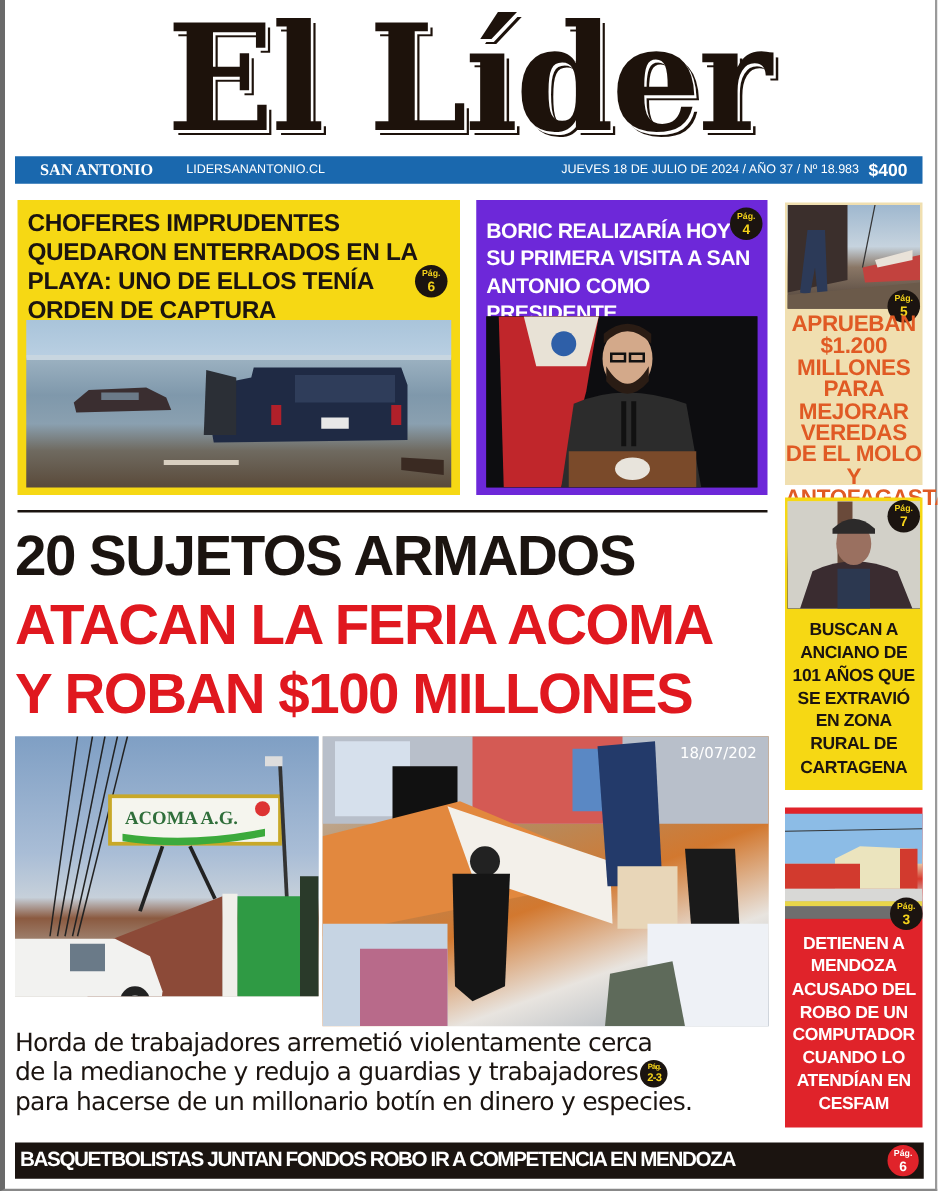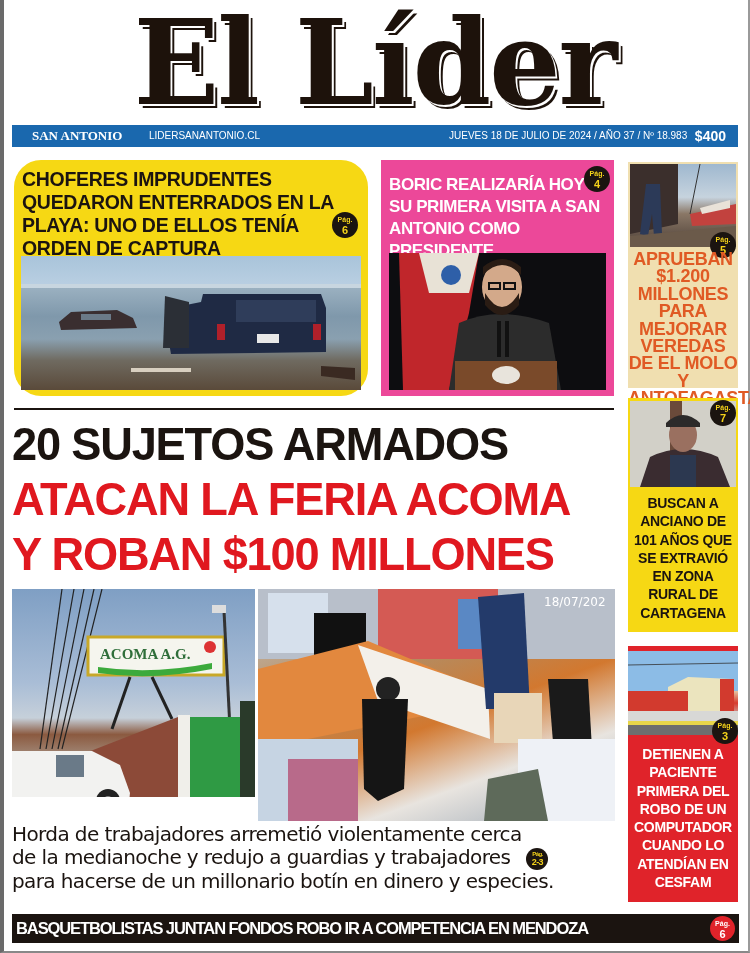--- a/index.html
+++ b/index.html
@@ -22,28 +22,28 @@
 
     
     .box { position: absolute; }
     .photo { position: absolute; overflow: hidden; }
     .pag { position: absolute; width: 26px; height: 26px; border-radius: 50%; background: #1b1410; color: #f4d21a; font-family: "Liberation Sans", sans-serif; font-weight: bold; text-align: center; }
     .pag .p1 { display: block; font-size: 7px; line-height: 10px; padding-top: 3px; }
     .pag .p2 { display: block; font-size: 11px; line-height: 11px; }
     .headline { font-family: "Liberation Sans", sans-serif; font-weight: bold; }
 
     
-    .b1 { left: 14px; top: 160px; width: 354px; height: 236px; background: #f6d814; border-radius: 27px; }
+    .b1 { left: 14px; top: 160px; width: 354px; height: 236px; background: #f6d814; }
     .b1 .headline { position: absolute; left: 8px; top: 8px; width: 340px; font-size: 19.5px; line-height: 23px; color: #1b1410; letter-spacing: -0.3px; }
     .b1 .photo { left: 7px; top: 96px; width: 340px; height: 134px;
       background: linear-gradient(180deg, #a9c4da 0%, #b9cfe2 22%, #9ab0c0 24%, #7f98ab 45%, #8aa0b0 62%, #6f6a60 78%, #5a4a3a 100%); }
     .b1 .pag { left: 318px; top: 52px; }
 
     
-    .b2 { left: 381px; top: 160px; width: 233px; height: 236px; background: #ec4899; }
+    .b2 { left: 381px; top: 160px; width: 233px; height: 236px; background: #6d28d9; }
     .b2 .headline { position: absolute; left: 8px; top: 14px; width: 220px; font-size: 17px; line-height: 22px; color: #fff; letter-spacing: -0.4px; }
     .b2 .photo { left: 8px; top: 93px; width: 217px; height: 137px; background: #0c0c0e; }
     .b2 .pag { left: 203px; top: 6px; }
 
     
     .b3 { left: 628px; top: 162px; width: 110px; height: 226px; background: #f0dfb0; }
     .b3 .photo { left: 2px; top: 2px; width: 106px; height: 83px; background: linear-gradient(180deg, #9fb8cf 0%, #c6d3de 40%, #8a7766 60%, #4b3e36 100%); }
     .b3 .headline { position: absolute; left: 0; top: 89px; width: 110px; text-align: center; font-size: 18px; line-height: 17.4px; color: #e05a24; letter-spacing: -0.3px; }
     .b3 .pag { left: 82px; top: 70px; }
 
@@ -55,21 +55,21 @@
     .hl1 { top: 422px; color: #1b1410; }
     .hl2 { top: 477px; color: #e0181f; }
     .hl3 { top: 532px; color: #e0181f; }
 
     
     .mp1 { left: 12px; top: 589px; width: 243px; height: 208px; background: linear-gradient(180deg, #7f9fc4 0%, #a9bdd6 45%, #c6d0da 62%, #8b5a40 70%, #b3aca2 88%, #9a8f80 100%); }
     .mp2 { left: 258px; top: 589px; width: 357px; height: 232px; background: linear-gradient(160deg, #c9c7c4 0%, #b58b5f 35%, #d2782f 55%, #e8e4df 75%, #9aa6b3 100%); }
 
     
     .deck { position: absolute; left: 12px; top: 823px; width: 604px; font-family: "DejaVu Sans", sans-serif; font-size: 20px; line-height: 23px; color: #1b1410; letter-spacing: -0.6px; }
-    .deck .pag { position: relative; display: inline-block; vertical-align: middle; width: 22px; height: 22px; margin-left: 16px; background: #1b1410; }
+    .deck .pag { position: relative; display: inline-block; vertical-align: middle; width: 22px; height: 22px; margin-left: 2px; background: #1b1410; }
     .deck .pag .p1 { font-size: 6px; line-height: 8px; padding-top: 2px; }
     .deck .pag .p2 { font-size: 9px; line-height: 9px; }
 
     
     .b4 { left: 628px; top: 398px; width: 110px; height: 234px; background: #f6d814; }
     .b4 .photo { left: 2px; top: 3px; width: 106px; height: 86px; background: linear-gradient(180deg, #d8d6cf 0%, #bdb7ae 40%, #5a4240 65%, #2e2a2c 100%); }
     .b4 .headline { position: absolute; left: 0; top: 96px; width: 110px; text-align: center; font-size: 14px; line-height: 18.3px; color: #1b1410; letter-spacing: -0.3px; }
     .b4 .pag { left: 82px; top: 2px; }
 
     
@@ -257,21 +257,21 @@
       <rect x="0" y="60" width="110" height="10" fill="#d8d8d6"></rect>
       <rect x="0" y="70" width="110" height="4" fill="#e8d64a"></rect>
       <rect x="0" y="74" width="110" height="10" fill="#6e6e6e"></rect>
       <line x1="0" y1="14" x2="110" y2="12" stroke="#333" stroke-width="0.8"></line>
     </svg>
   </div>
   <div class="pag">
     <span class="p1">Pág.</span>
     <span class="p2">3</span>
   </div>
-  <div class="headline">DETIENEN A PACIENTE PRIMERA DEL ROBO DE UN COMPUTADOR CUANDO LO ATENDÍAN EN CESFAM</div>
+  <div class="headline">DETIENEN A MENDOZA ACUSADO DEL ROBO DE UN COMPUTADOR CUANDO LO ATENDÍAN EN CESFAM</div>
 </div>
 
 <div class="bottom-bar">
   <div class="headline">BASQUETBOLISTAS JUNTAN FONDOS ROBO IR A COMPETENCIA EN MENDOZA</div>
   <div class="pag">
     <span class="p1">Pág.</span>
     <span class="p2">6</span>
   </div>
 </div>
 

